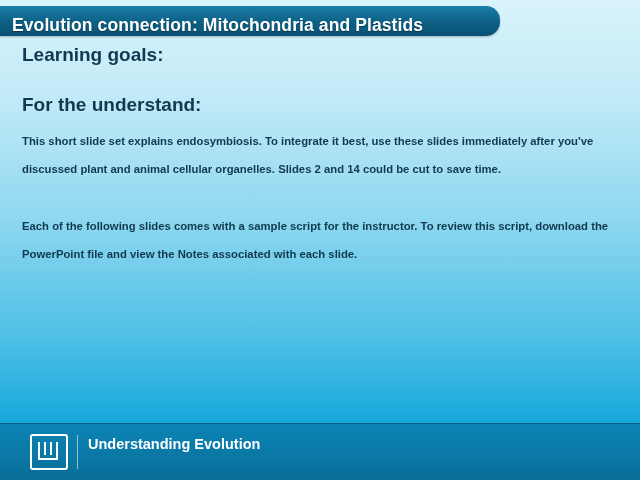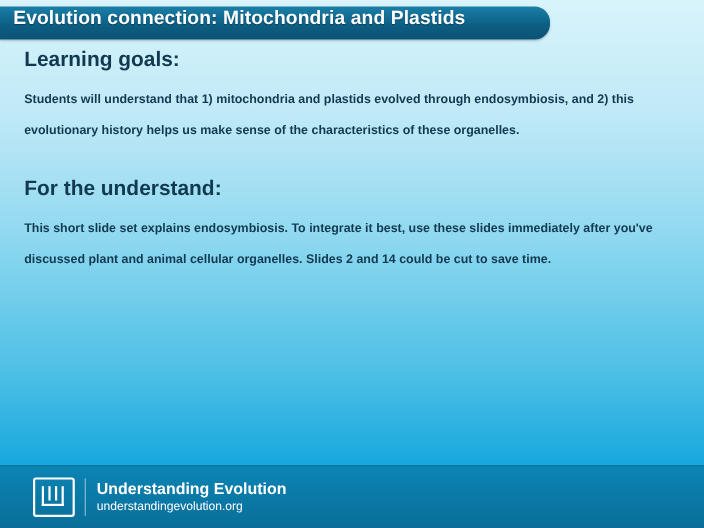--- a/index.html
+++ b/index.html
@@ -25,21 +25,21 @@
     position: absolute;
     left: 0;
     top: 6px;
     height: 30px;
     width: 500px;
     background: linear-gradient(180deg, #1a7fa8 0%, #0d5f84 55%, #0a5273 100%);
     border-top-right-radius: 14px;
     border-bottom-right-radius: 14px;
     box-shadow: 0 1px 2px rgba(0,0,0,0.25);
     display: flex;
-    align-items: flex-start;
+    align-items: flex-end;
   }
   .title-text {
     color: #ffffff;
     font-size: 17.5px;
     font-weight: bold;
     padding-left: 12px;
     letter-spacing: 0.1px;
     white-space: nowrap;
     text-shadow: 0 1px 1px rgba(0,0,0,0.35);
   }
@@ -99,21 +99,21 @@
     position: absolute;
     background: #ffffff;
   }
   .lm1 { left: 6px;  top: 6px;  width: 2px; height: 18px; }
   .lm2 { left: 12px; top: 6px;  width: 2px; height: 13px; }
   .lm3 { left: 18px; top: 6px;  width: 2px; height: 13px; }
   .lm4 { left: 24px; top: 6px;  width: 2px; height: 18px; }
   .lm5 { left: 6px;  top: 22px; width: 20px; height: 2px; }
   .logo-text {
     display: flex;
-    flex-direction: column;
+    flex-direction: row;
     justify-content: center;
     border-left: 1px solid rgba(255,255,255,0.55);
     padding-left: 10px;
     height: 34px;
   }
   .logo-title {
     color: #ffffff;
     font-size: 14.5px;
     font-weight: bold;
     line-height: 1.25;
@@ -129,36 +129,35 @@
 
 <div class="slide">
 
   <div class="title-bar">
     <div class="title-text">Evolution connection: Mitochondria and Plastids</div>
   </div>
 
   <div class="content">
 
     <div class="heading">Learning goals:</div>
-    <p class="para">Students will understand that 1) mitochondria and plastids evolved through endosymbiosis, and 2) this evolutionary history helps us make sense of the characteristics of these organelles.</p>
 
     <div class="heading second">For the understand:</div>
     <p class="para">This short slide set explains endosymbiosis.  To integrate it best, use these slides immediately after you've discussed plant and animal cellular organelles.  Slides 2 and 14 could be cut to save time.</p>
+    <p class="para gap">Each of the following slides comes with a sample script for the instructor.  To review this script, download the PowerPoint file and view the Notes associated with each slide.</p>
 
   </div>
 
   <div class="footer">
     <div class="footer-inner">
       <div class="logo-mark">
         <span class="lm1"></span>
         <span class="lm2"></span>
         <span class="lm3"></span>
         <span class="lm4"></span>
         <span class="lm5"></span>
       </div>
       <div class="logo-text">
         <div class="logo-title">Understanding Evolution</div>
-        <div class="logo-sub">understandingevolution.org</div>
       </div>
     </div>
   </div>
 
 </div>
 
 </body></html>

